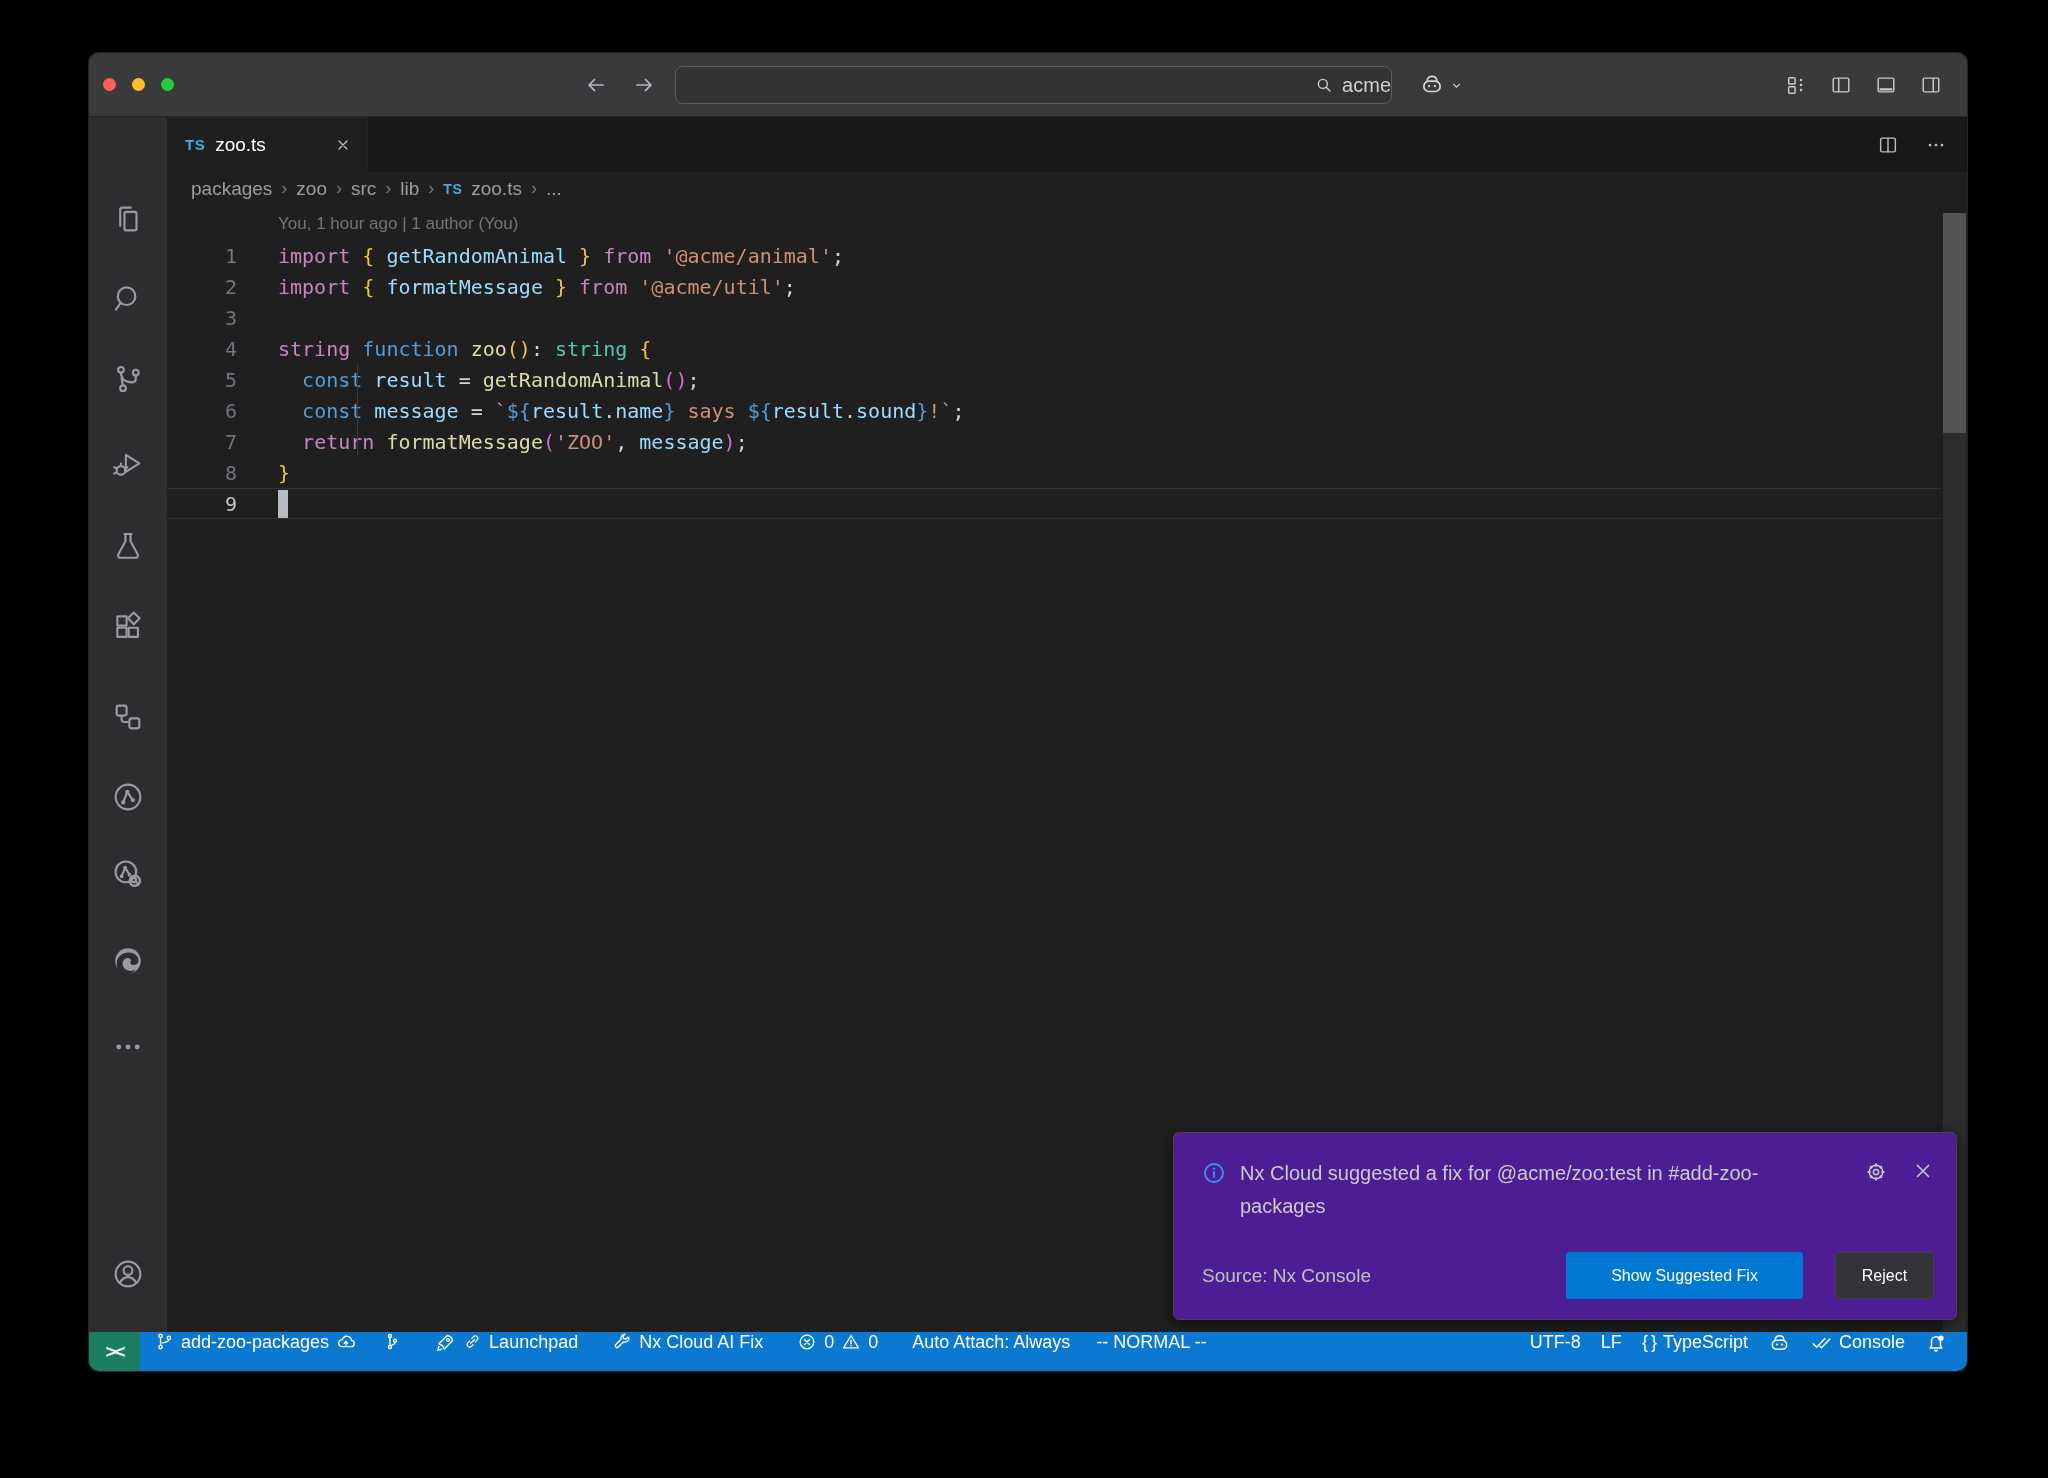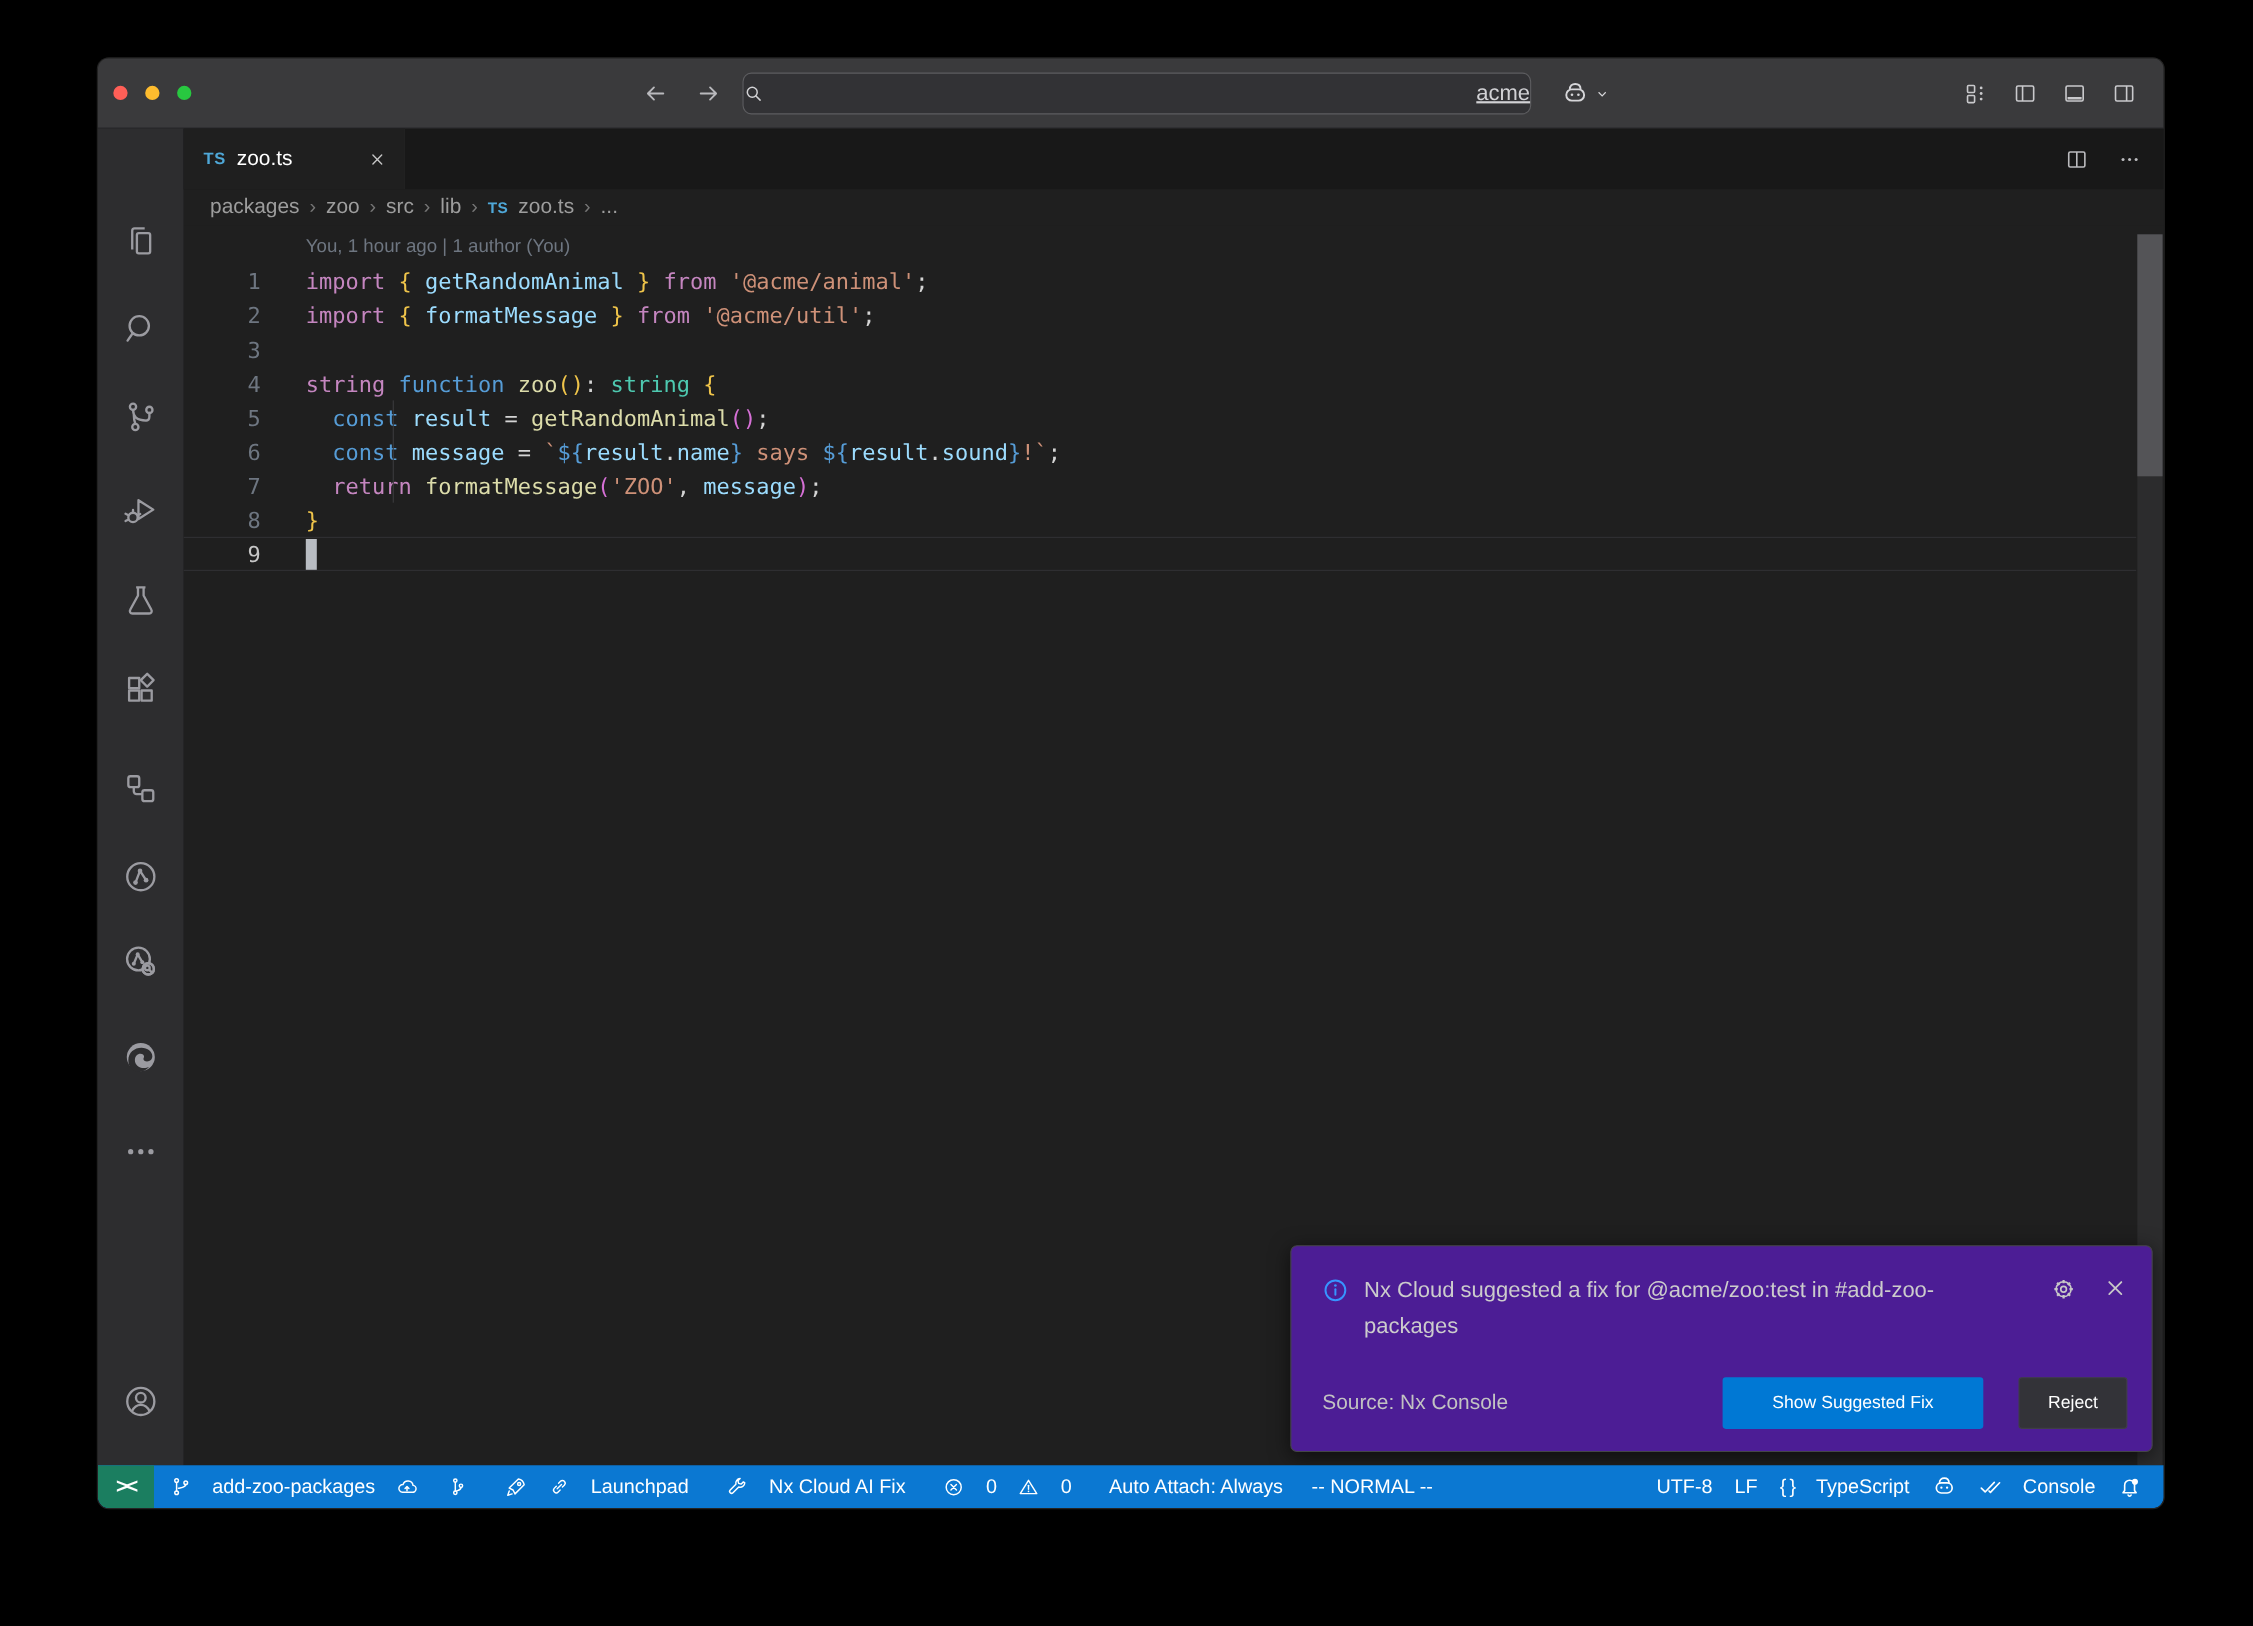--- a/index.html
+++ b/index.html
@@ -11,22 +11,22 @@
 
   
   .titlebar { position:absolute; left:0; top:0; right:0; height:64px; background:#3a3a3c;
               border-bottom:1px solid #252526; }
   .traffic { position:absolute; left:14px; top:25px; display:flex; gap:16px; }
   .tl { width:13px; height:13px; border-radius:50%; }
   .tl.red{background:#ff5f57;} .tl.yellow{background:#febc2e;} .tl.green{background:#28c840;}
   .navarrows { position:absolute; left:495px; top:0; height:64px; display:flex; align-items:center; gap:24px; color:#b9b9bd; }
   .cmdcenter { position:absolute; left:586px; top:13px; width:717px; height:38px;
                background:#323235; border:1px solid #5d5d60; border-radius:8px;
-               display:flex; align-items:center; justify-content:space-between; gap:9px;
-               color:#d2d2d5; font-size:20px;text-decoration:underline; }
+               display:flex; align-items:center; justify-content:flex-end; gap:9px;
+               color:#d2d2d5; font-size:20px; }
   .copilot-menu { position:absolute; left:1330px; top:0; height:64px; display:flex; align-items:center; gap:5px; color:#d6d6d9; }
   .layout-actions { position:absolute; right:25px; top:0; height:64px; display:flex; align-items:center; gap:23px; color:#c9c9cc; }
 
   
   .activitybar { position:absolute; left:0; top:64px; bottom:39px; width:78px; background:#2d2d2f; }
   .act-icon { position:absolute; left:50%; transform:translateX(-50%); width:34px; height:34px;
               color:#9b9ba1; display:flex; align-items:center; justify-content:center; }
 
   
   .tabstrip { position:absolute; left:78px; top:64px; right:0; height:55px; background:#181818; }
@@ -74,21 +74,21 @@
          font-family:inherit; border:none; cursor:pointer; }
   .btn-primary { background:#0078D4; color:#fff; width:237px; margin-left:auto; }
   .btn-secondary { background:#333338; color:#fff; width:99px; margin-left:32px; border:1px solid #3f3f44; }
 
   
   .statusbar { position:absolute; left:0; right:0; bottom:0; height:39px; background:#0B78D2;
                display:flex; align-items:stretch; color:#fff; font-size:18px;
                border-radius:0 0 10px 10px; overflow:hidden; }
   .remote { width:51px; background:#1b7e60; display:flex; align-items:center; justify-content:center;
             font-size:19px; font-weight:bold; letter-spacing:-2px; }
-  .sb-item { display:flex; align-items:center; gap:19px; padding:0 10px; white-space:nowrap; }
+  .sb-item { display:flex; align-items:flex-start; gap:7px; padding:0 10px; white-space:nowrap; }
   .sb-left { display:flex; align-items:stretch; padding-left:5px; }
   .sb-right { margin-left:auto; display:flex; align-items:stretch; padding-right:10px; }
   .sb-item svg { flex:none; }
   .gap6{width:6px;} .gap14{width:14px;}
   svg { display:block; }
 </style>
 </head>
 <body>
 
 <div class="window">

